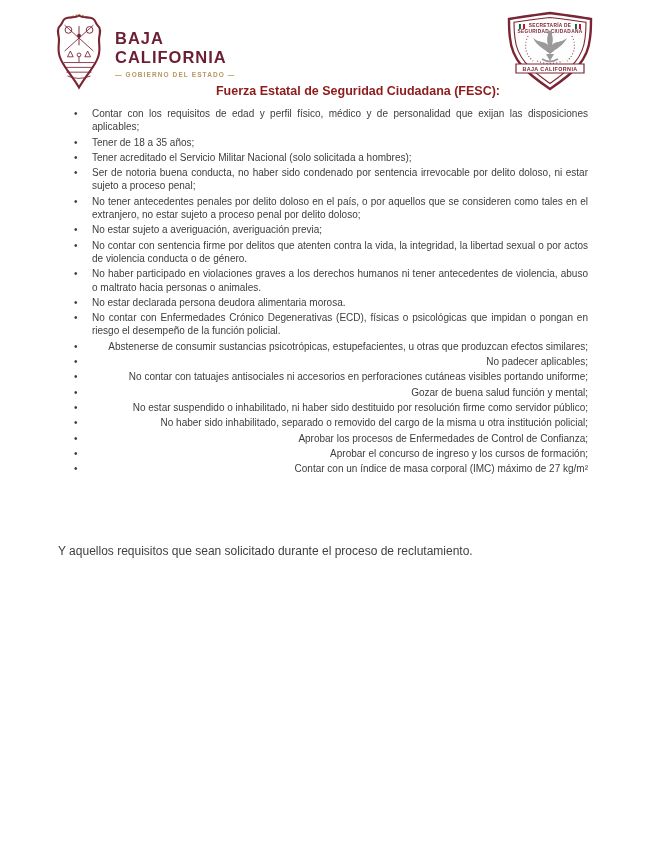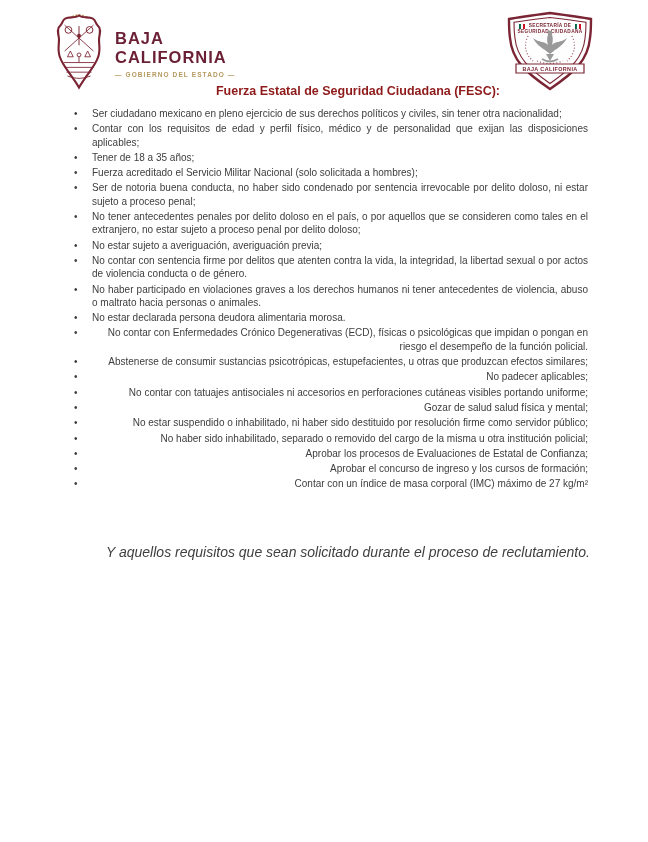--- a/index.html
+++ b/index.html
@@ -22,21 +22,21 @@
   .req-list{
     position:absolute;left:58px;top:107px;width:530px;margin:0;padding:0;list-style:none;
     font-size:10px;line-height:13.3px;
   }
   .req-list li{position:relative;padding-left:34px;margin-bottom:2px;text-align:right;}
   .req-list li::before{content:"\2022";position:absolute;left:16px;top:0;}
   .req-list li:nth-child(-n+10){text-align:justify;}
   
   .closing-note{
     position:absolute;left:58px;top:544px;width:530px;
-    font-size:14px;font-style:italic;color:#3f3f3f;margin-left:48px;
+    font-size:12px;color:#3f3f3f;
   }
   
   .footer-bar-maroon{position:absolute;left:0;top:802px;width:254px;height:8px;background:#4d0e13;}
   .footer-bar-gold{position:absolute;left:266px;top:802px;width:382px;height:8px;background:#c9a21d;}
   .academy-badge{position:absolute;left:284px;top:773px;}
   svg text{font-family:"Liberation Sans","DejaVu Sans",sans-serif;}
 </style>
 </head>
 <body>
 
@@ -90,38 +90,37 @@
       <path d="M77,26 C82,36 79,45 72,51" fill="none" stroke="#7b2433" stroke-width="1.2" stroke-dasharray="0.8,2.2"></path>
       <path d="M42,51 Q55,56 68,51" fill="none" stroke="#7b2433" stroke-width="1.2" stroke-dasharray="0.8,2.5"></path>
       <path d="M21,54 L89,54 L89,63 L21,63 Z" fill="#ffffff" stroke="#7b2433" stroke-width="1.2"></path>
       <text x="55" y="60.6" font-size="5.4" font-weight="bold" fill="#7b2433" text-anchor="middle" letter-spacing="0.4">BAJA CALIFORNIA</text>
     </svg>
   </div>
 
   <div class="doc-title">Fuerza Estatal de Seguridad Ciudadana (FESC):</div>
 
   <ul class="req-list">
-      <li>Ser ciudadano mexicano en pleno ejercicio de sus derechos políticos y civiles, sin tener otra nacionalidad;</li>
       <li>Contar con los requisitos de edad y perfil físico, médico y de personalidad que exijan las disposiciones aplicables;</li>
       <li>Tener de 18 a 35 años;</li>
-      <li>Fuerza acreditado el Servicio Militar Nacional (solo solicitada a hombres);</li>
+      <li>Tener acreditado el Servicio Militar Nacional (solo solicitada a hombres);</li>
       <li>Ser de notoria buena conducta, no haber sido condenado por sentencia irrevocable por delito doloso, ni estar sujeto a proceso penal;</li>
       <li>No tener antecedentes penales por delito doloso en el país, o por aquellos que se consideren como tales en el extranjero, no estar sujeto a proceso penal por delito doloso;</li>
       <li>No estar sujeto a averiguación, averiguación previa;</li>
       <li>No contar con sentencia firme por delitos que atenten contra la vida, la integridad, la libertad sexual o por actos de violencia conducta o de género.</li>
       <li>No haber participado en violaciones graves a los derechos humanos ni tener antecedentes de violencia, abuso o maltrato hacia personas o animales.</li>
       <li>No estar declarada persona deudora alimentaria morosa.</li>
       <li>No contar con Enfermedades Crónico Degenerativas (ECD), físicas o psicológicas que impidan o pongan en riesgo el desempeño de la función policial.</li>
       <li>Abstenerse de consumir sustancias psicotrópicas, estupefacientes, u otras que produzcan efectos similares;</li>
       <li>No padecer aplicables;</li>
       <li>No contar con tatuajes antisociales ni accesorios en perforaciones cutáneas visibles portando uniforme;</li>
-      <li>Gozar de salud salud física y mental;</li>
+      <li>Gozar de buena salud función y mental;</li>
       <li>No estar suspendido o inhabilitado, ni haber sido destituido por resolución firme como servidor público;</li>
       <li>No haber sido inhabilitado, separado o removido del cargo de la misma u otra institución policial;</li>
-      <li>Aprobar los procesos de Evaluaciones de Estatal de Confianza;</li>
+      <li>Aprobar los procesos de Enfermedades de Control de Confianza;</li>
       <li>Aprobar el concurso de ingreso y los cursos de formación;</li>
       <li>Contar con un índice de masa corporal (IMC) máximo de 27 kg/m²</li>
     </ul>
 
   <div class="closing-note">Y aquellos requisitos que sean solicitado durante el proceso de reclutamiento.</div>
 
   <div class="footer-bar-maroon"></div>
   <div class="footer-bar-gold"></div>
 
   <div class="academy-badge">

